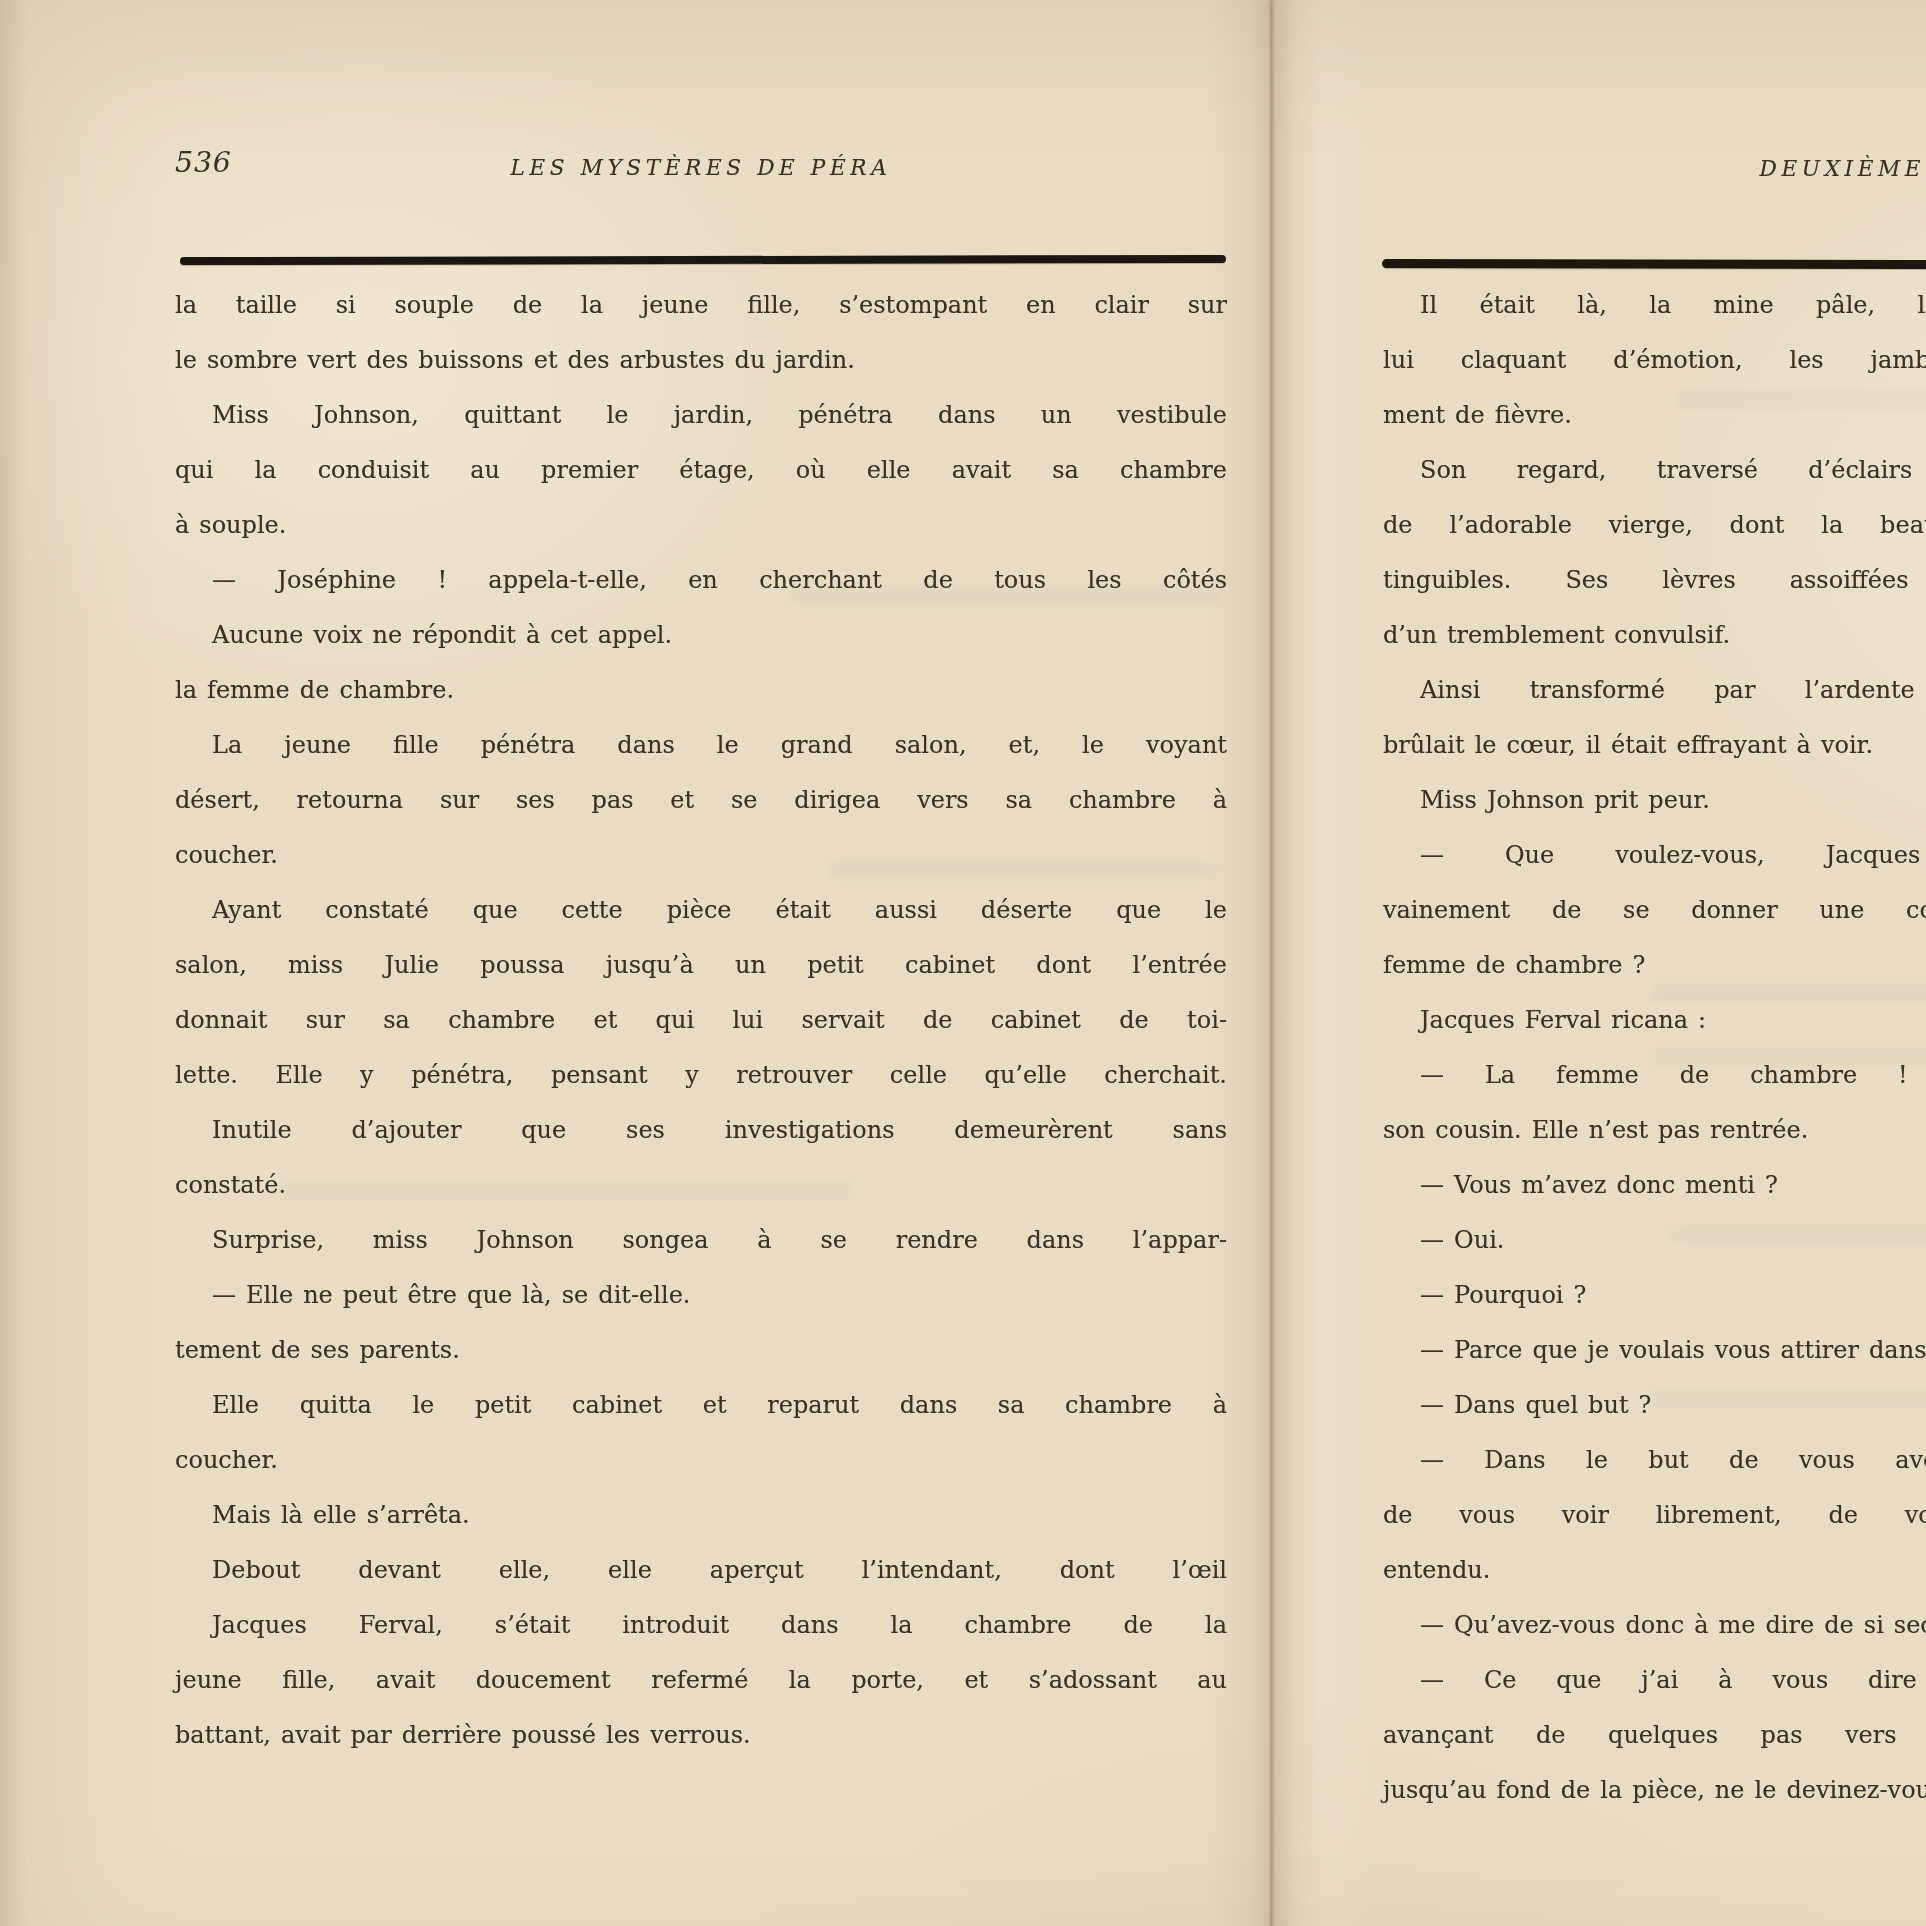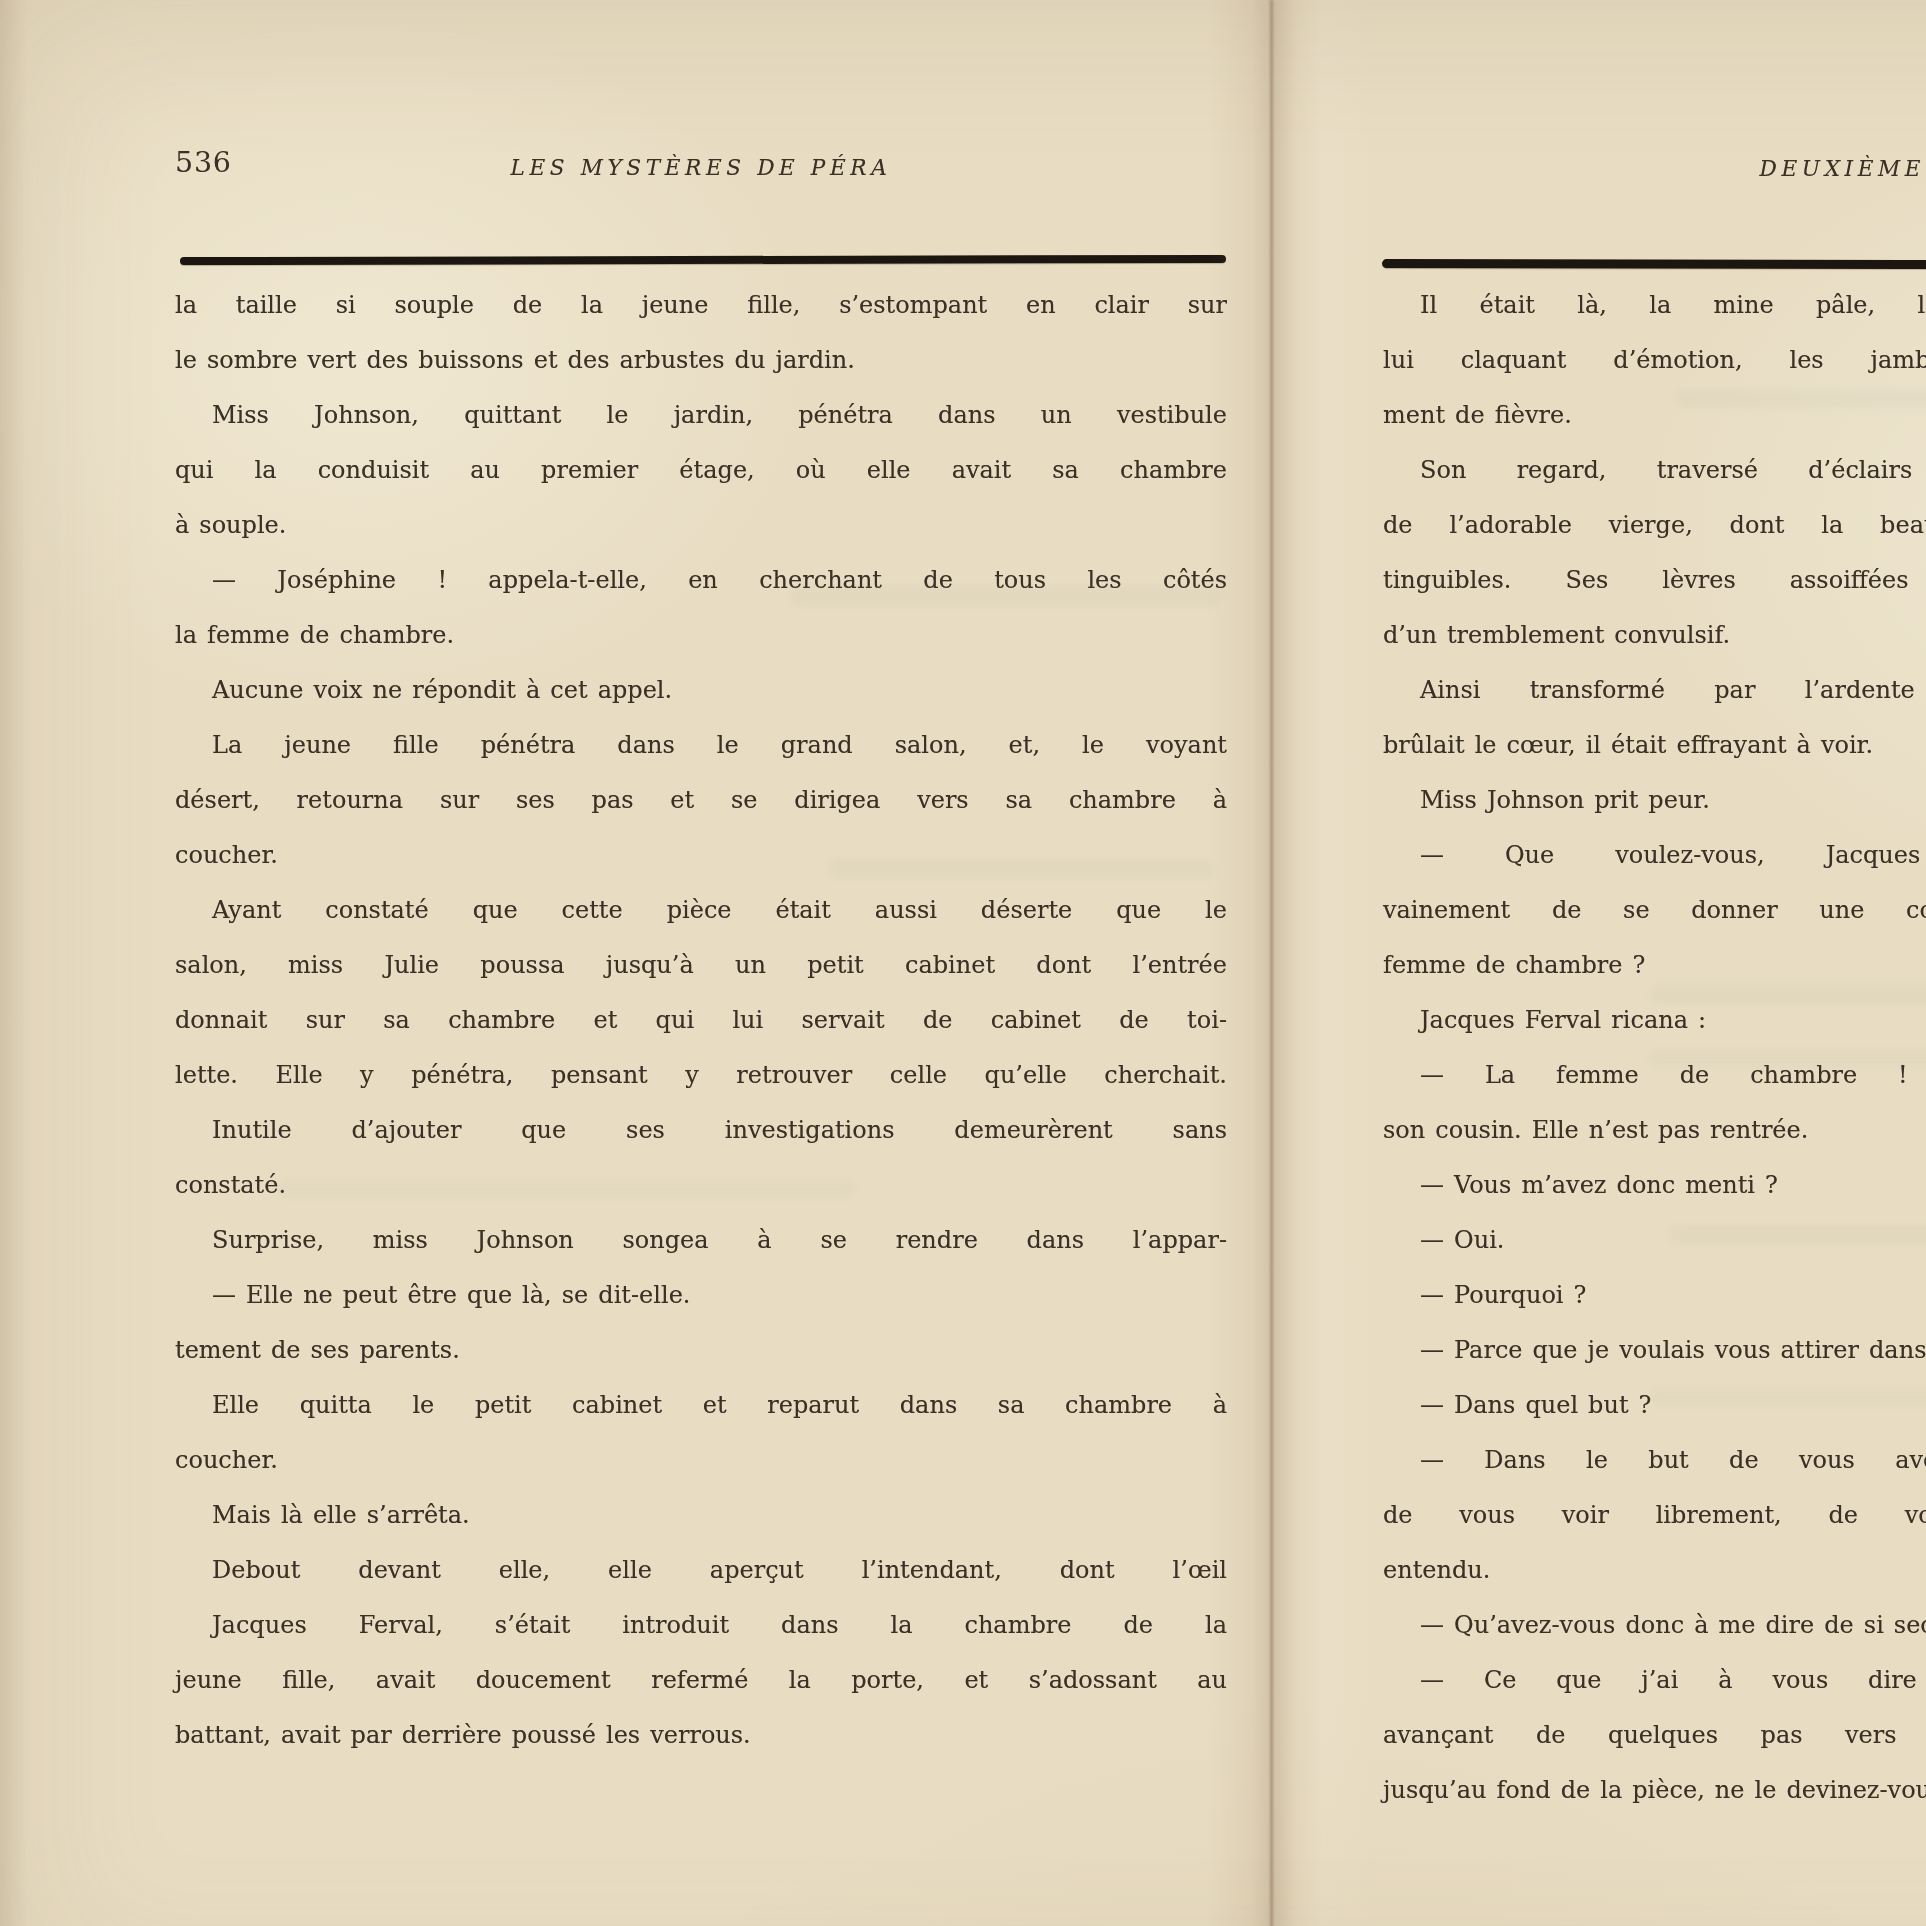--- a/index.html
+++ b/index.html
@@ -43,20 +43,21 @@
     filter:blur(1.2px);
   }
   .page{position:absolute;top:0;height:2009px;}
   .page-left{left:0;width:1291px;}
   .page-right{left:1291px;width:1291px;}
 
   .folio{
     position:absolute;
     font-size:28.5px;color:var(--ink);
     letter-spacing:0.8px;
+    font-style:italic;
   }
   .folio-left{left:175px;top:146px;}
 
   .running-title{
     position:absolute;
     color:var(--ink);
     letter-spacing:4.6px;
     font-size:21.6px;
     white-space:nowrap;
     text-shadow:0 0 0.4px rgba(60,45,30,0.35);
@@ -110,22 +111,22 @@
   <div class="folio folio-left">536</div>
   <div class="running-title rt-left">LES MYSTÈRES DE PÉRA</div>
   <div class="head-rule rule-left"></div>
   <div class="text-col col-left">
       <div class="line just">la taille si souple de la jeune fille, s’estompant en clair sur</div>
       <div class="line">le sombre vert des buissons et des arbustes du jardin.</div>
       <div class="line just ind">Miss Johnson, quittant le jardin, pénétra dans un vestibule</div>
       <div class="line just">qui la conduisit au premier étage, où elle avait sa chambre</div>
       <div class="line">à souple.</div>
       <div class="line just ind">— Joséphine ! appela-t-elle, en cherchant de tous les côtés</div>
+      <div class="line ind">Aucune voix ne répondit à cet appel.</div>
       <div class="line">la femme de chambre.</div>
-      <div class="line ind">Aucune voix ne répondit à cet appel.</div>
       <div class="line just ind">La jeune fille pénétra dans le grand salon, et, le voyant</div>
       <div class="line just">désert, retourna sur ses pas et se dirigea vers sa chambre à</div>
       <div class="line">coucher.</div>
       <div class="line just ind">Ayant constaté que cette pièce était aussi déserte que le</div>
       <div class="line just">salon, miss Julie poussa jusqu’à un petit cabinet dont l’entrée</div>
       <div class="line just">donnait sur sa chambre et qui lui servait de cabinet de toi-</div>
       <div class="line just">lette. Elle y pénétra, pensant y retrouver celle qu’elle cherchait.</div>
       <div class="line just ind">Inutile d’ajouter que ses investigations demeurèrent sans</div>
       <div class="line">constaté.</div>
       <div class="line just ind">Surprise, miss Johnson songea à se rendre dans l’appar-</div>

